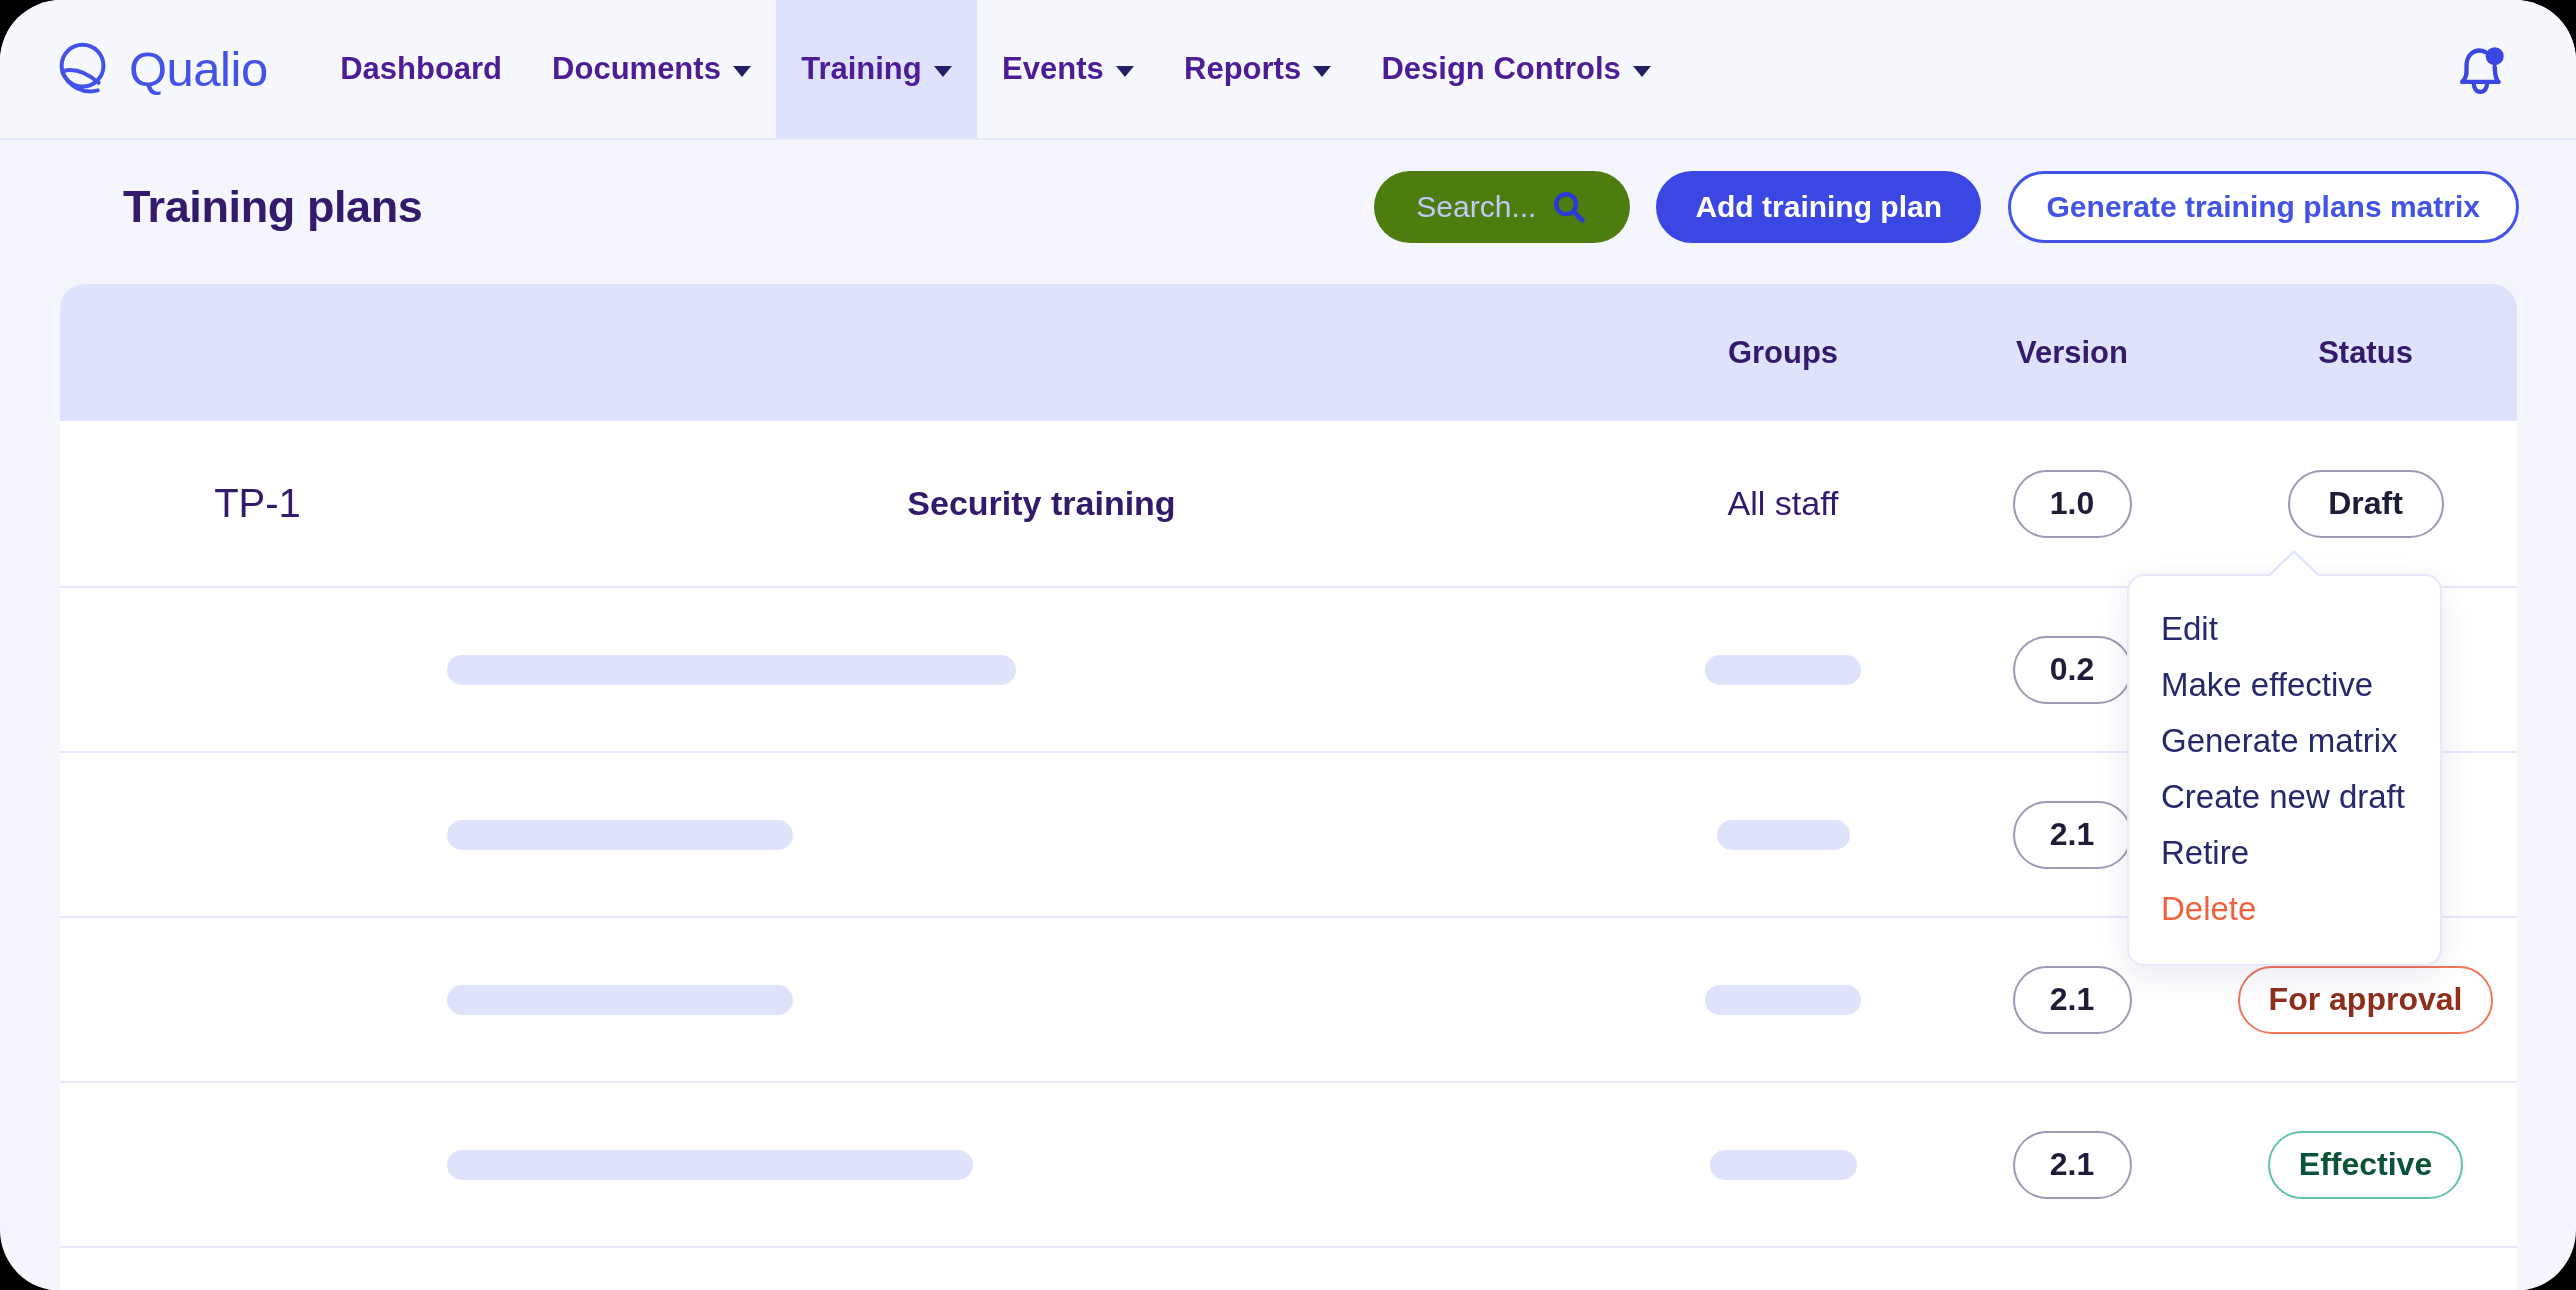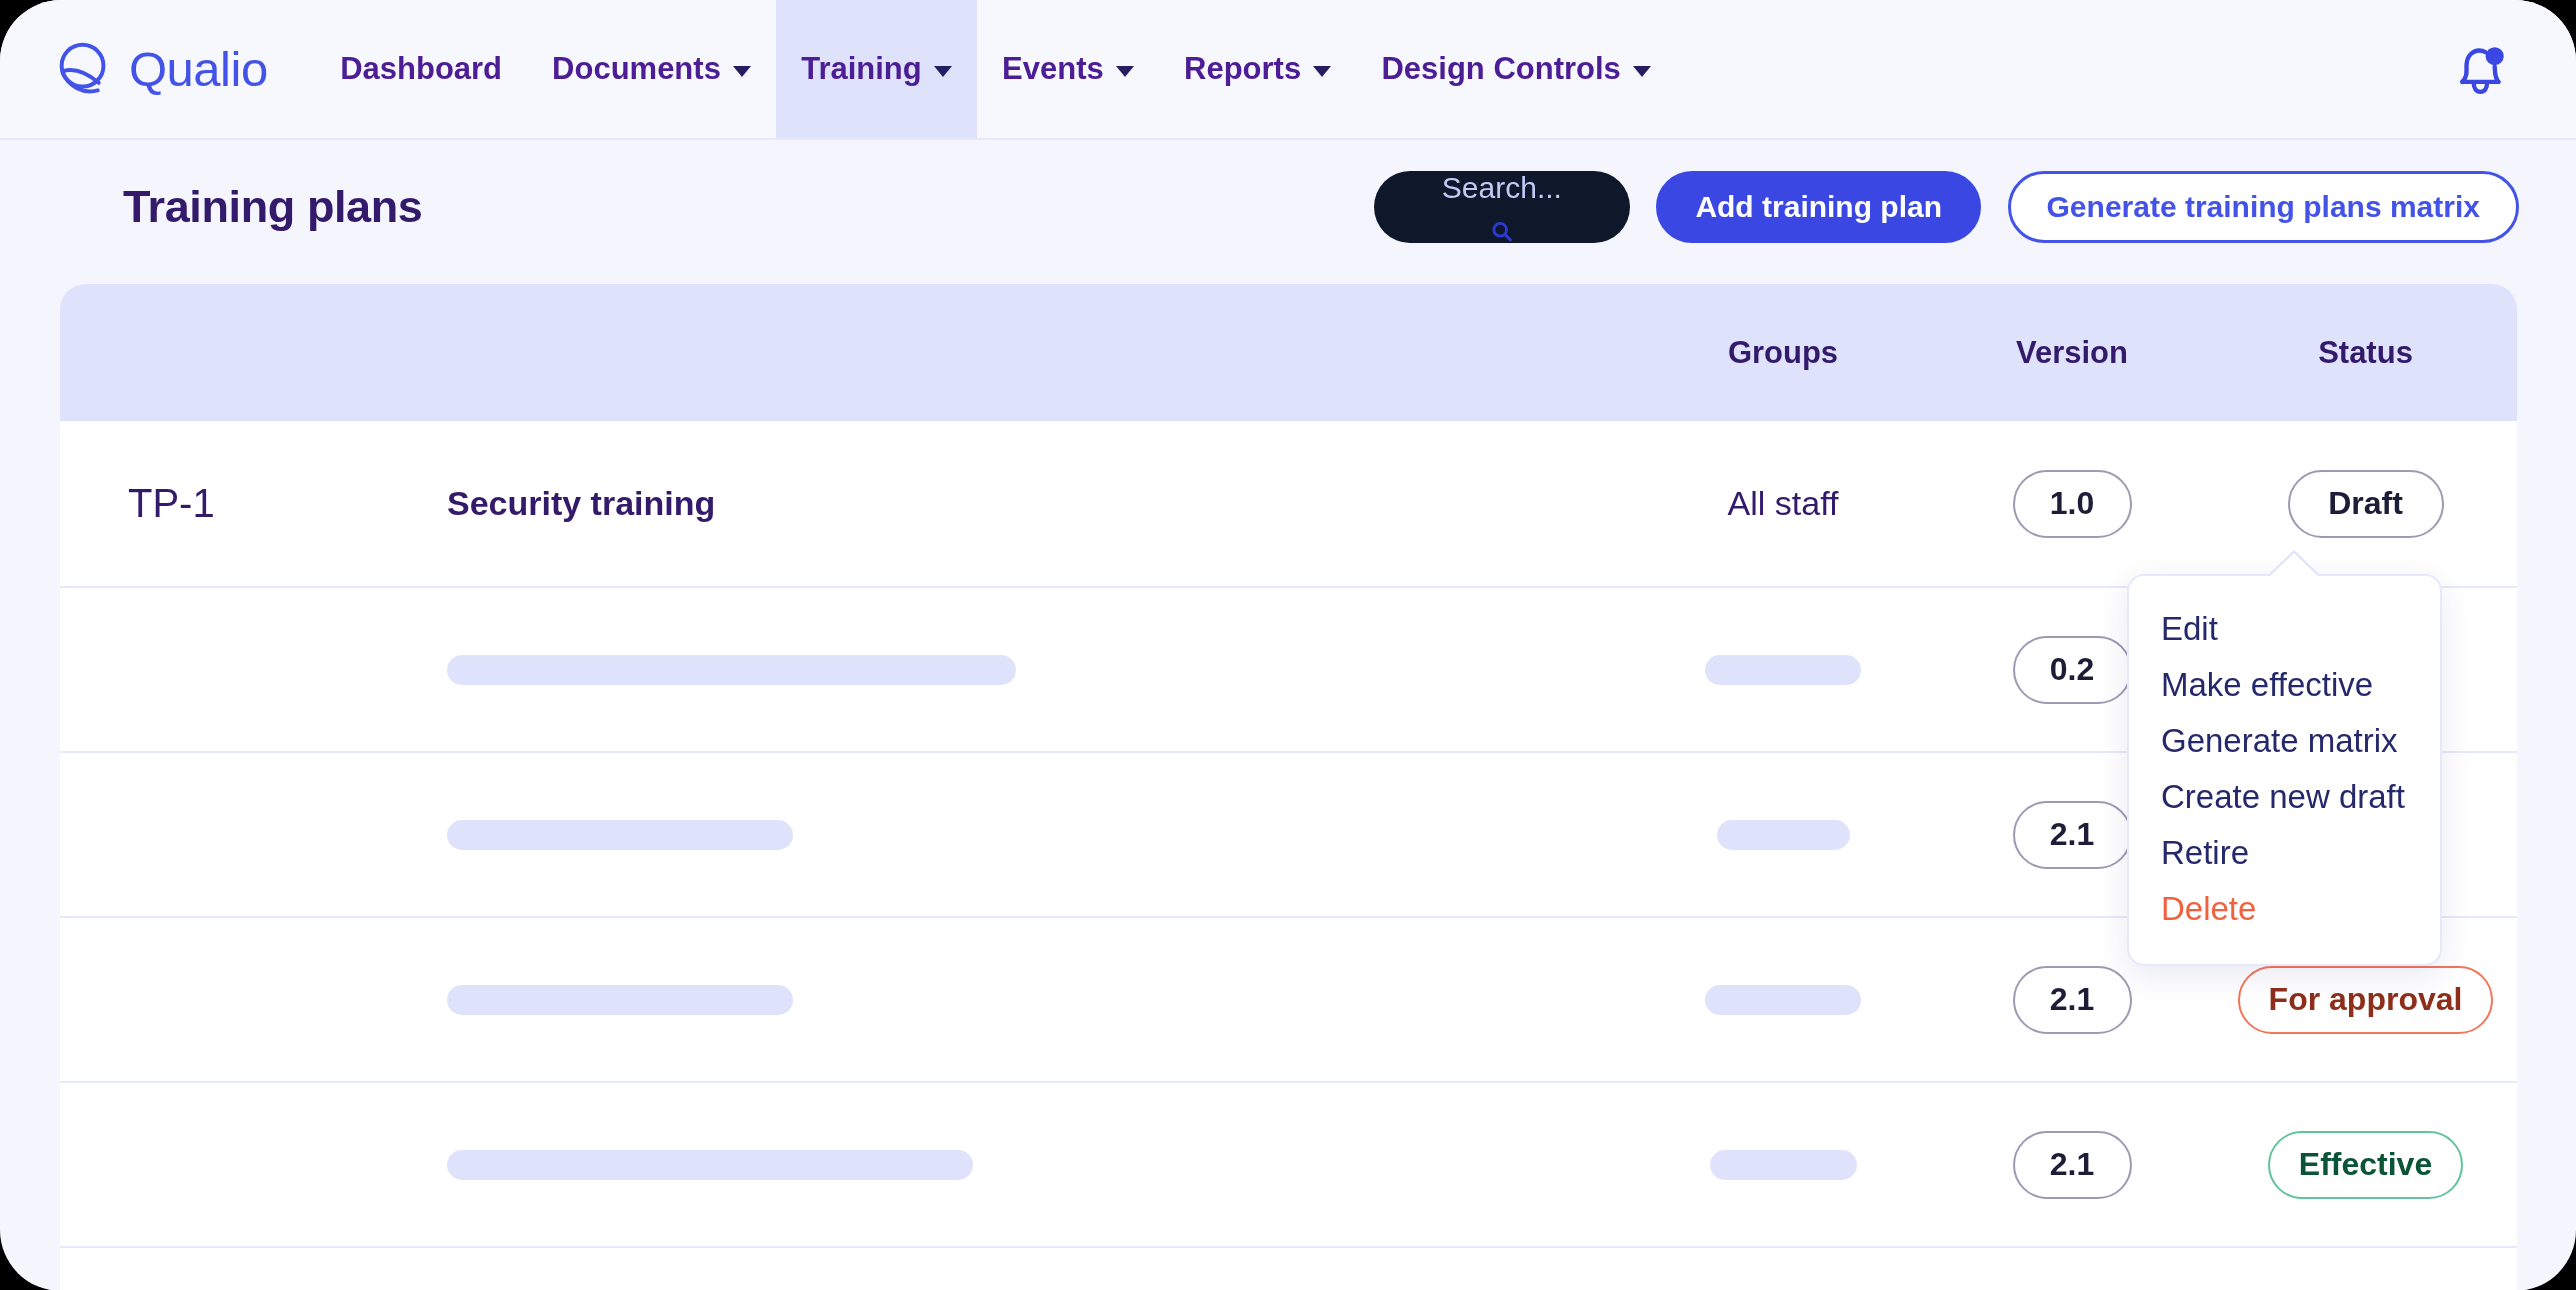--- a/index.html
+++ b/index.html
@@ -98,28 +98,27 @@
   }
   .head-actions {
     margin-left: auto;
     display: flex;
     align-items: center;
     gap: 26.5px;
   }
   .search-box {
     width: 256px;
     height: 72px;
-    background: #0f172a;
+    background: #4d7c0f;
     border-radius: 38px;
     display: flex;
     align-items: center;
     justify-content: center;
     gap: 15px;
     cursor: text;
-    flex-direction: column;
   }
   .search-text {
     font-size: 30px;
     color: #c2c9f5;
     font-weight: 500;
   }
   .search-ico { width: 36px; height: 36px; display: block; }
 
   .btn {
     height: 72px;
@@ -151,20 +150,21 @@
     width: 2457px;
     background: #ffffff;
     border-radius: 25px 25px 0 0;
     overflow: visible;
   }
 
   .trow {
     display: flex;
     align-items: center;
     position: relative;
+    text-align: center;
   }
 
   .thead {
     height: 137px;
     background: #dfe2fb;
     border-radius: 25px 25px 0 0;
   }
   .tbody-row {
     height: 165px;
     background: #ffffff;

